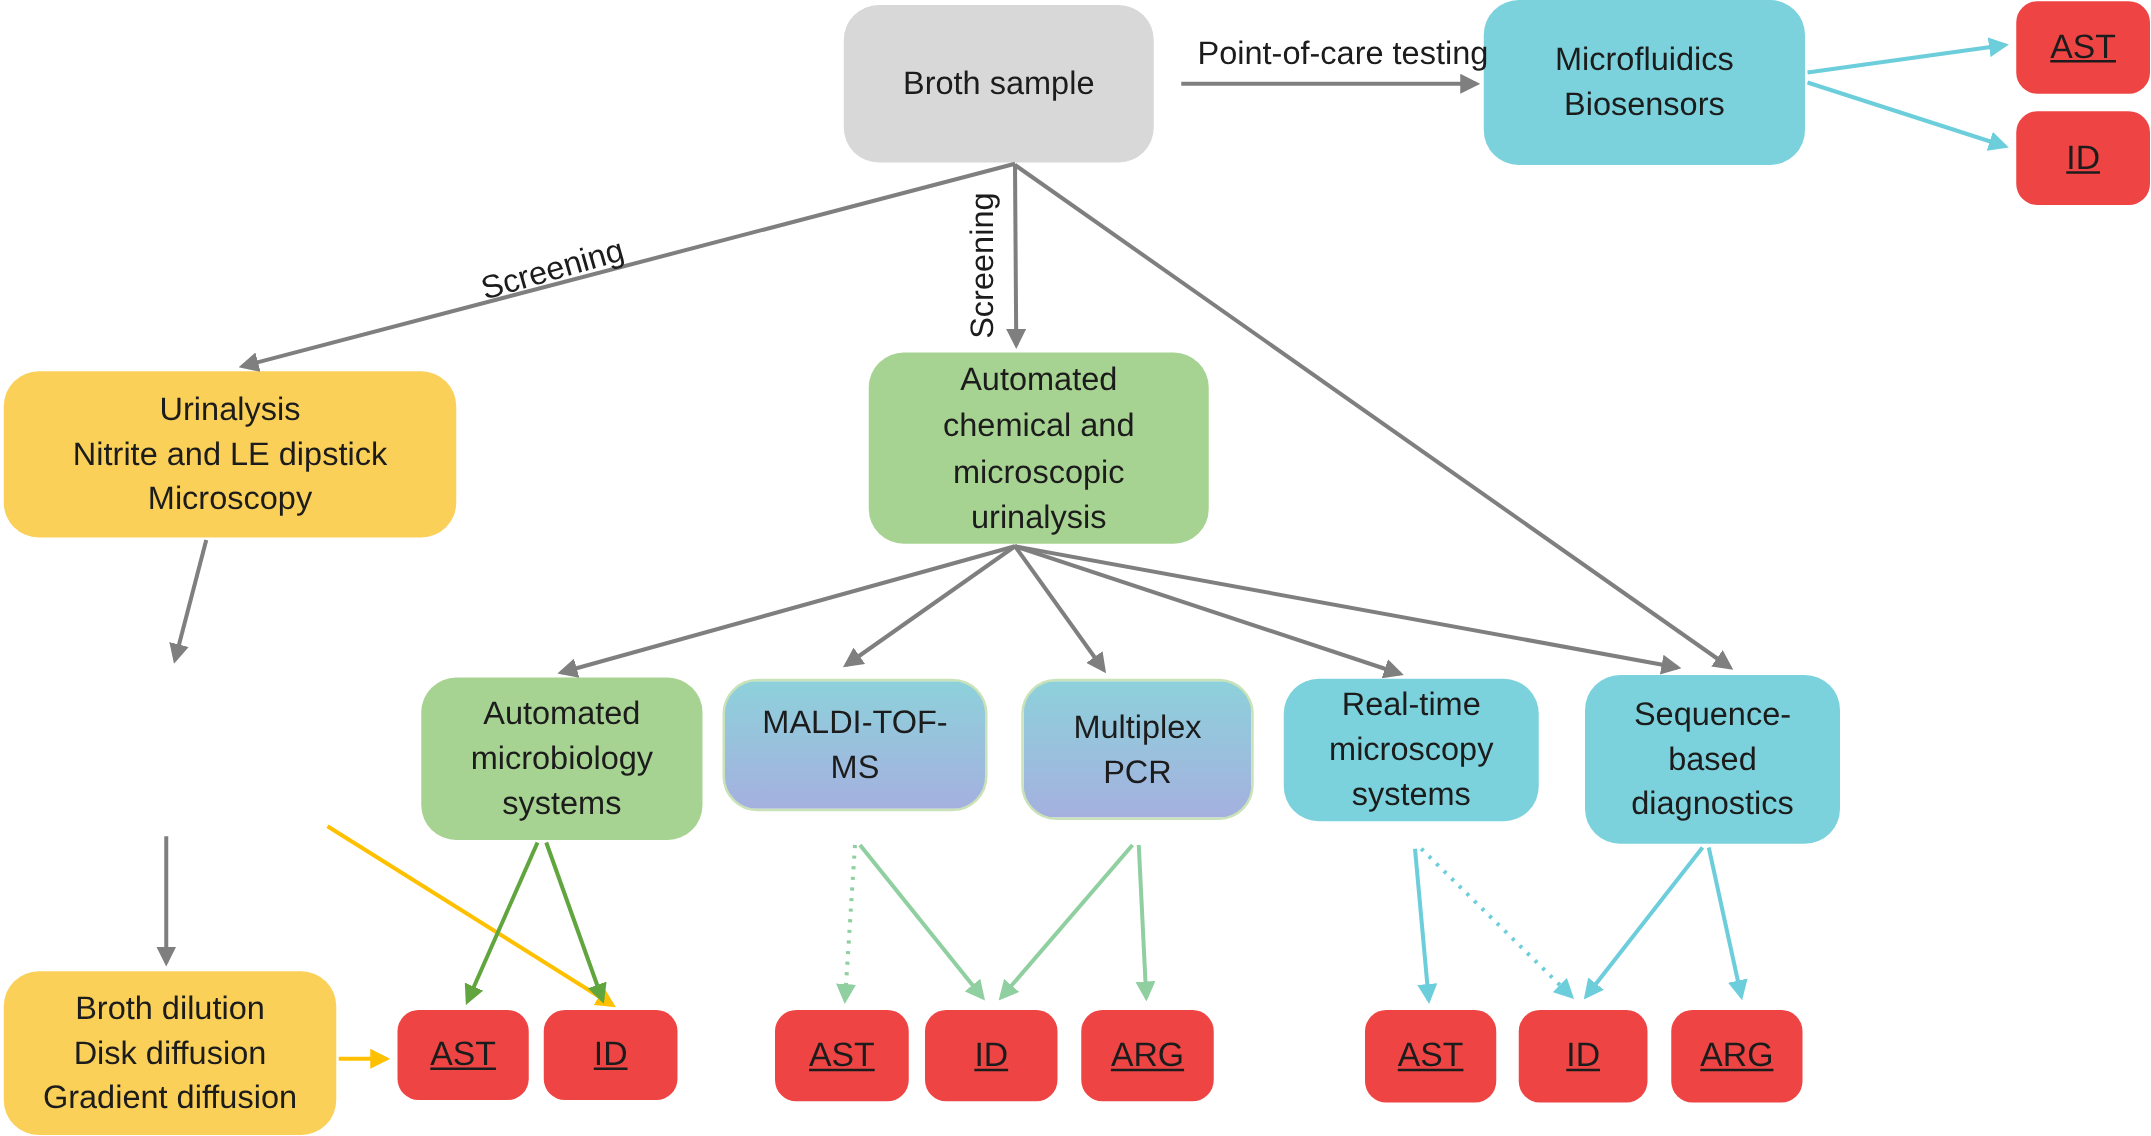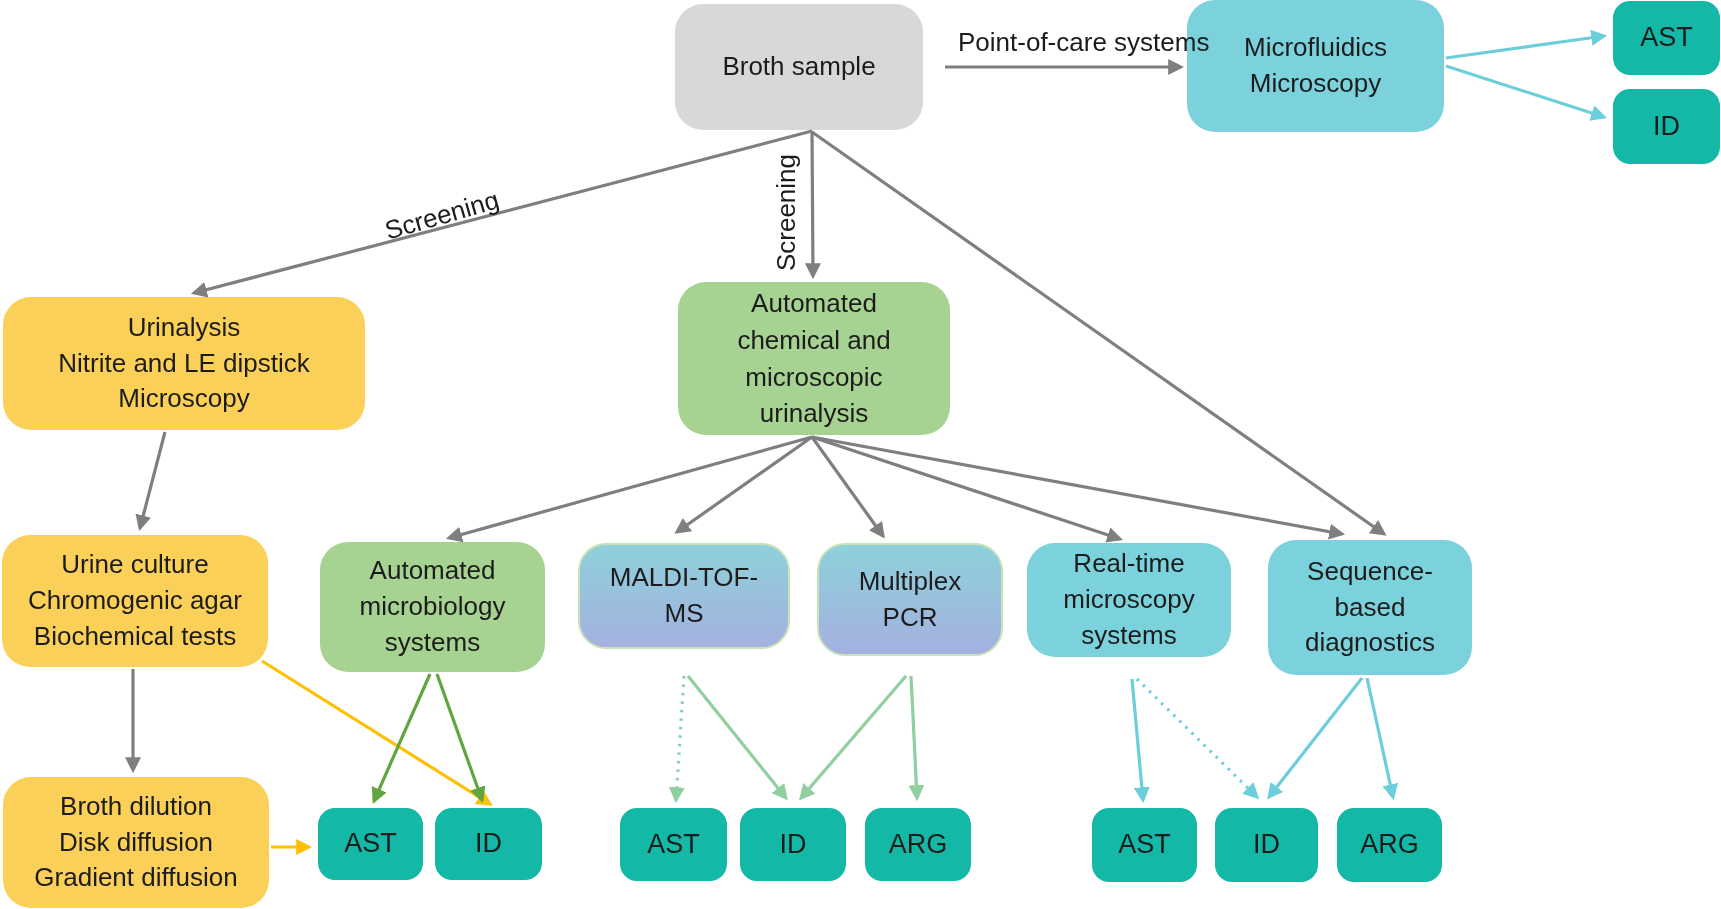--- a/index.html
+++ b/index.html
@@ -17,23 +17,23 @@
     text-align:center;
     white-space:pre-line;
     font-size:26px;line-height:1.38;
     z-index:1;
     box-sizing:border-box;
   }
   .leaf{font-size:27px;border-radius:17px;}
   .big{border-radius:28px;}
   .c-gray{background:#D8D8D8;}
   .c-yellow{background:#FBD058;}
-  .c-green{background:#A7D392;}
+  .c-green{background:#A7D392;margin-left:17px;}
   .c-teal{background:#7BD2DC;}
-  .c-purple{background:#14b8a6;}
+  .c-purple{background:#ef4444;text-decoration:underline;}
   .c-grad{
     background:linear-gradient(180deg,#8DD1DB 0%,#A5B0DF 100%);
     border:2px solid #C9E2B8;
   }
   
   #n-urine{left:675px;top:4px;width:248px;height:126px;}
   #n-micro{left:1187px;top:0px;width:257px;height:132px;}
   #n-ast-tr{left:1613px;top:1px;width:107px;height:74px;}
   #n-id-tr{left:1613px;top:89px;width:107px;height:75px;}
   #n-urinalysis{left:3px;top:297px;width:362px;height:133px;}
@@ -68,34 +68,31 @@
     pointer-events:none;
   }
 </style>
 </head>
 <body>
 
 <div id="stage">
 
   <div class="node big c-gray" id="n-urine">Broth sample</div>
   <div class="node big c-teal" id="n-micro">Microfluidics
-Microscopy</div>
+Biosensors</div>
   <div class="node leaf c-purple" id="n-ast-tr">AST</div>
   <div class="node leaf c-purple" id="n-id-tr">ID</div>
 
   <div class="node big c-yellow" id="n-urinalysis">Urinalysis
 Nitrite and LE dipstick
 Microscopy</div>
   <div class="node big c-green" id="n-autochem">Automated
 chemical and
 microscopic
 urinalysis</div>
-  <div class="node big c-yellow" id="n-culture">Urine culture
-Chromogenic agar
-Biochemical tests</div>
   <div class="node big c-yellow" id="n-broth">Broth dilution
 Disk diffusion
 Gradient diffusion</div>
 
   <div class="node big c-green" id="n-automicro">Automated
 microbiology
 systems</div>
   <div class="node big c-grad" id="n-maldi">MALDI-TOF-
 MS</div>
   <div class="node big c-grad" id="n-pcr">Multiplex
@@ -109,21 +106,21 @@
 
   <div class="node leaf c-purple" id="n-ast-l">AST</div>
   <div class="node leaf c-purple" id="n-id-l">ID</div>
   <div class="node leaf c-purple" id="n-ast-m">AST</div>
   <div class="node leaf c-purple" id="n-id-m">ID</div>
   <div class="node leaf c-purple" id="n-arg-m">ARG</div>
   <div class="node leaf c-purple" id="n-ast-r">AST</div>
   <div class="node leaf c-purple" id="n-id-r">ID</div>
   <div class="node leaf c-purple" id="n-arg-r">ARG</div>
 
-  <div class="edge-label" id="l-poc">Point-of-care systems</div>
+  <div class="edge-label" id="l-poc">Point-of-care testing</div>
   <div class="edge-label" id="l-scr-diag">Screening</div>
   <div class="edge-label" id="l-scr-vert">Screening</div>
 
   <svg id="edges" width="1721" height="909" viewBox="0 0 1721 909">
       <defs>
         <marker id="ah-gray" viewBox="0 0 10 10" refX="8" refY="5" markerWidth="5" markerHeight="5" orient="auto-start-reverse">
           <path d="M0,0 L10,5 L0,10 Z" fill="#7F7F7F"></path>
         </marker>
         <marker id="ah-gold" viewBox="0 0 10 10" refX="8" refY="5" markerWidth="5" markerHeight="5" orient="auto-start-reverse">
           <path d="M0,0 L10,5 L0,10 Z" fill="#FFC000"></path>

